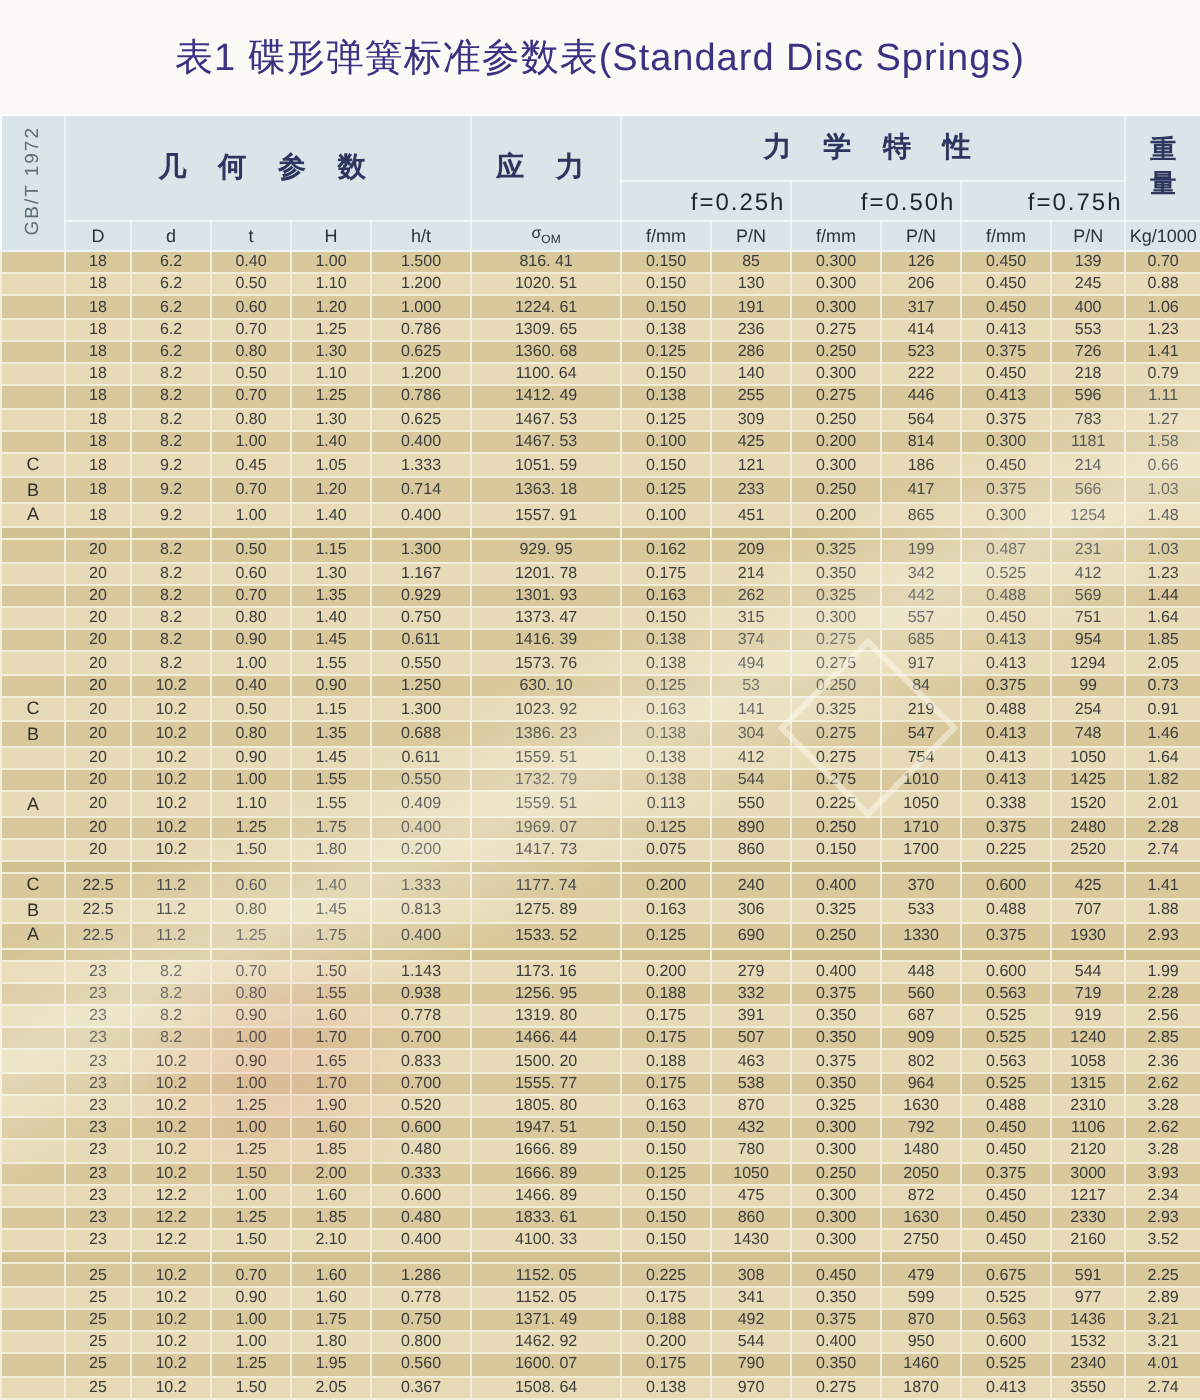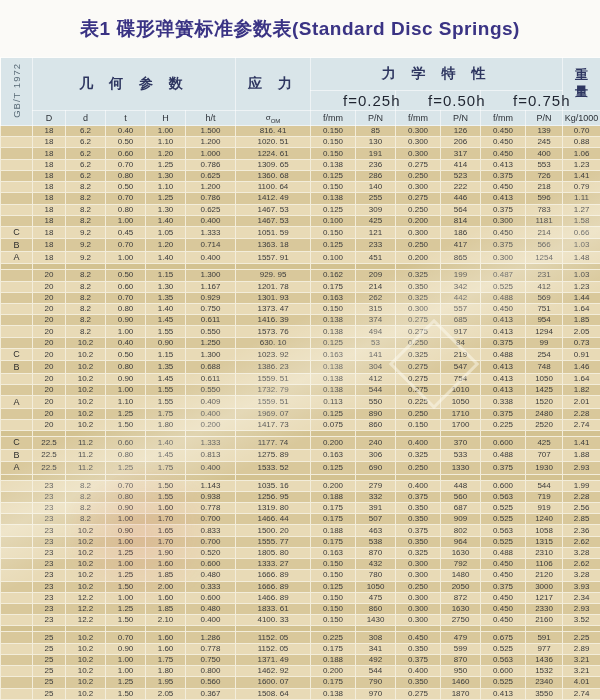--- a/index.html
+++ b/index.html
@@ -16,21 +16,21 @@
     background: #fbfaf7;
   }
   .title-bar {
     height: 57px;
     display: flex; align-items: center; justify-content: center;
     background: #fbfaf7;
   }
   .title-bar h1 {
     margin: 0;
     font-size: 19px;
-    font-weight: bold;
+    font-weight: normal;
     color: #3a3384;
     letter-spacing: 0.5px;
     white-space: nowrap;
   }
   table.springs {
     border-collapse: collapse;
     table-layout: fixed;
     width: 600px;
     height: 643px;
   }
@@ -48,21 +48,21 @@
     color: #2e3660;
     letter-spacing: 6px;
   }
   th.weight-head {
     font-size: 13px;
     font-weight: bold;
     color: #2e3660;
     line-height: 1.3;
   }
   th.f-head {
-    font-size: 15px;
+    font-size: 12px;
     color: #1f2430;
     letter-spacing: 1px;
     height: 20px;
     padding-left: 32px;
   }
   th.sub-head {
     font-size: 9px;
     color: #2c3138;
     height: 15px;
   }
@@ -690,21 +690,21 @@
           <td></td>
           <td></td>
         </tr>
         <tr class="light">
           <td class="letter"></td>
           <td>23</td>
           <td>8.2</td>
           <td>0.70</td>
           <td>1.50</td>
           <td>1.143</td>
-          <td>1035. 16</td>
+          <td>1173. 16</td>
           <td>0.200</td>
           <td>279</td>
           <td>0.400</td>
           <td>448</td>
           <td>0.600</td>
           <td>544</td>
           <td>1.99</td>
         </tr>
         <tr class="dark">
           <td class="letter"></td>
@@ -802,21 +802,21 @@
           <td>2310</td>
           <td>3.28</td>
         </tr>
         <tr class="dark">
           <td class="letter"></td>
           <td>23</td>
           <td>10.2</td>
           <td>1.00</td>
           <td>1.60</td>
           <td>0.600</td>
-          <td>1333. 27</td>
+          <td>1947. 51</td>
           <td>0.150</td>
           <td>432</td>
           <td>0.300</td>
           <td>792</td>
           <td>0.450</td>
           <td>1106</td>
           <td>2.62</td>
         </tr>
         <tr class="light">
           <td class="letter"></td>

